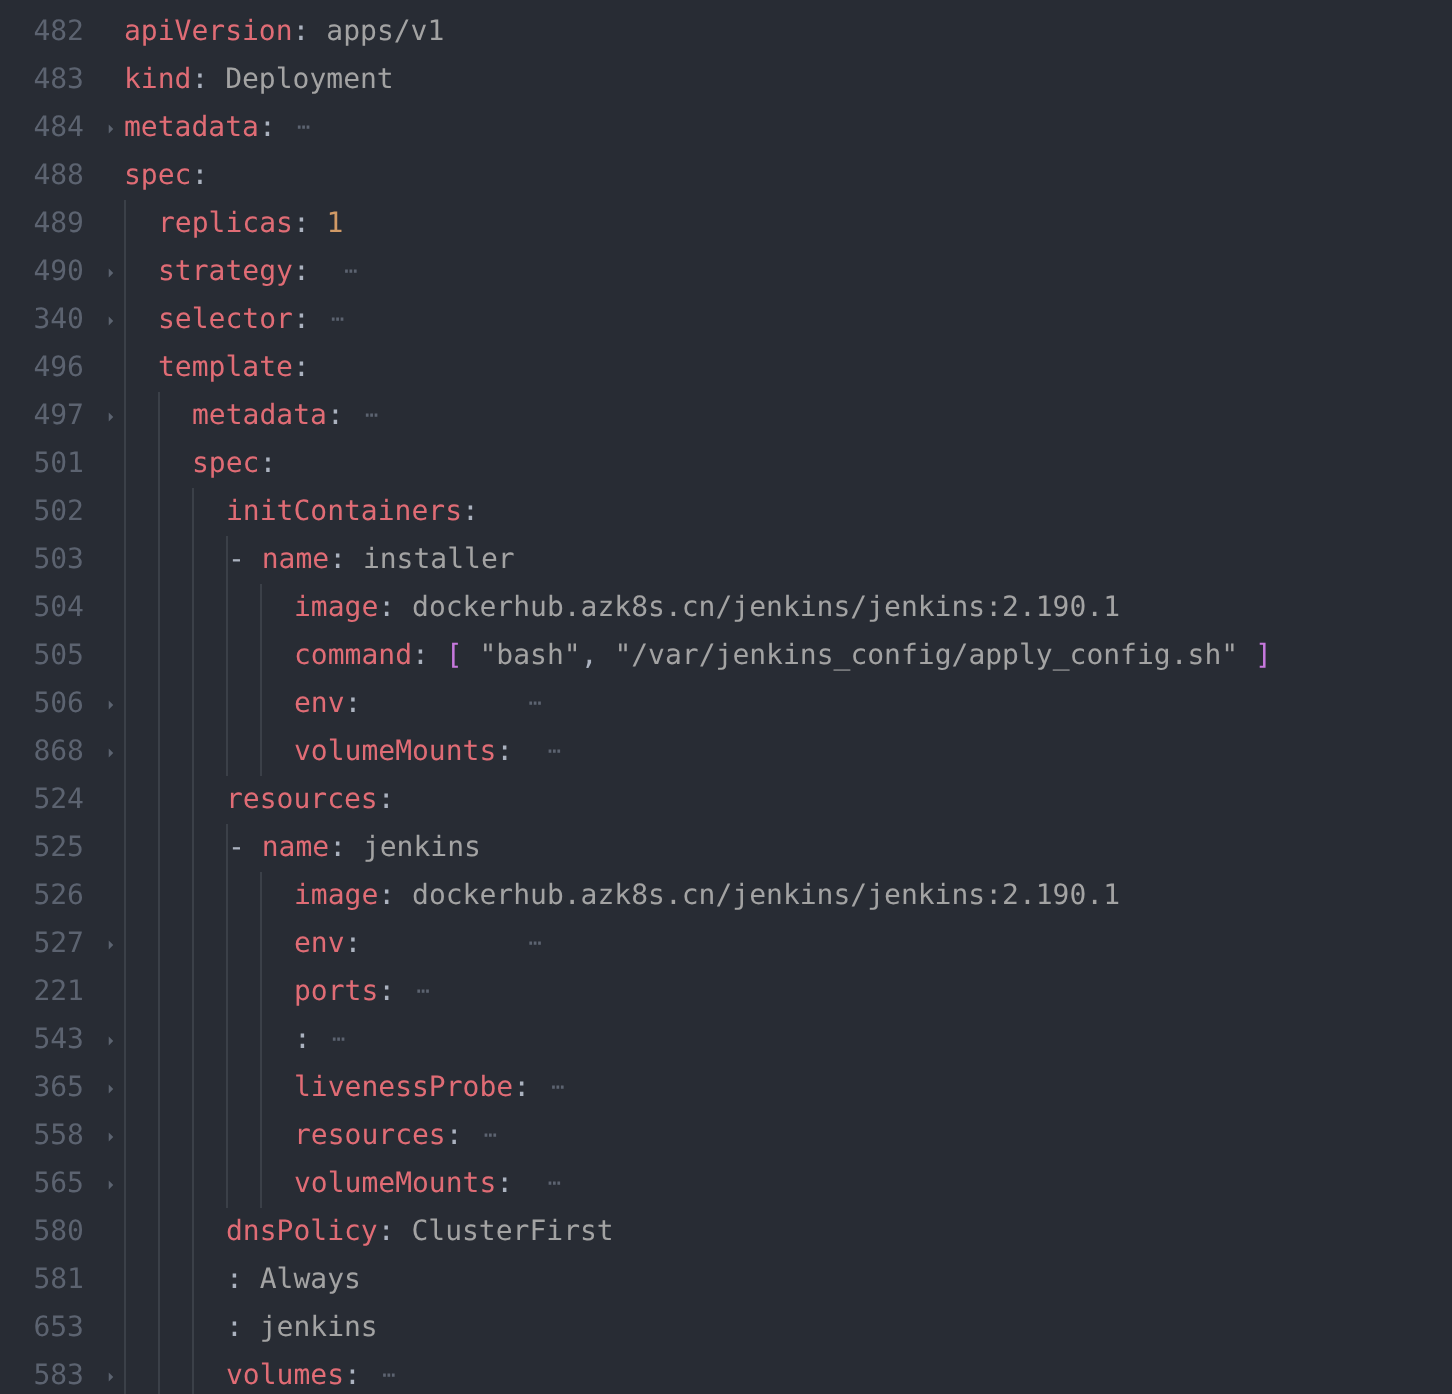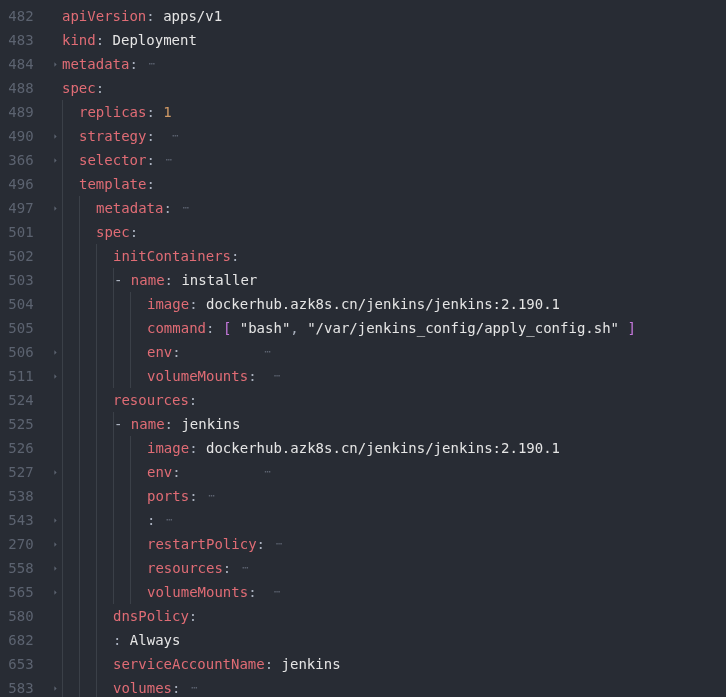--- a/index.html
+++ b/index.html
@@ -15,21 +15,21 @@
       padding-top: 4px;
     }
     .line {
       display: flex;
       align-items: center;
       height: 24px;
       white-space: pre;
     }
     .gutter {
       width: 48px;
-      text-align: center;
+      text-align: right;
       color: #5c6370;
       user-select: none;
       padding-right: 6px;
       flex-shrink: 0;
     }
     .fold {
       width: 14px;
       flex-shrink: 0;
       display: flex;
       align-items: center;
@@ -48,21 +48,21 @@
     .guide {
       width: 17px;
       border-left: 1px solid #3b4048;
       height: 24px;
     }
     .code {
       display: flex;
       align-items: center;
     }
     .key { color: #e06c75; }
-    .str { color: #e5e5e5; }
+    .str { color: #a3a3a3; }
     .num { color: #d19a66; }
     .punct { color: #abb2bf; }
     .brk { color: #c678dd; }
     .dash { color: #abb2bf; }
     .ellipsis {
       color: #5c6370;
       font-size: 11px;
       padding-left: 4px;
     }
   </style>
@@ -73,56 +73,56 @@
     <div class="line"><div class="gutter">482</div><div class="fold"></div><div class="indent-guides"></div><div class="code"><span class="key">apiVersion</span><span class="punct">: </span><span class="str">apps/v1</span></div></div>
     <div class="line"><div class="gutter">483</div><div class="fold"></div><div class="indent-guides"></div><div class="code"><span class="key">kind</span><span class="punct">: </span><span class="str">Deployment</span></div></div>
     <div class="line"><div class="gutter">484</div><div class="fold"><svg viewBox="0 0 16 16">
           <path d="M6 4l4 4-4 4V4z"></path>
         </svg></div><div class="indent-guides"></div><div class="code"><span class="key">metadata</span><span class="punct">:</span><span class="ellipsis"> ⋯</span></div></div>
     <div class="line"><div class="gutter">488</div><div class="fold"></div><div class="indent-guides"></div><div class="code"><span class="key">spec</span><span class="punct">:</span></div></div>
     <div class="line"><div class="gutter">489</div><div class="fold"></div><div class="indent-guides"><div class="guide"></div></div><div class="code"><span class="key">replicas</span><span class="punct">: </span><span class="num">1</span></div></div>
     <div class="line"><div class="gutter">490</div><div class="fold"><svg viewBox="0 0 16 16">
           <path d="M6 4l4 4-4 4V4z"></path>
         </svg></div><div class="indent-guides"><div class="guide"></div></div><div class="code"><span class="key">strategy</span><span class="punct">:</span><span class="ellipsis">  ⋯</span></div></div>
-    <div class="line"><div class="gutter">366</div><div class="fold"><svg viewBox="0 0 16 16">
+    <div class="line"><div class="gutter">340</div><div class="fold"><svg viewBox="0 0 16 16">
           <path d="M6 4l4 4-4 4V4z"></path>
         </svg></div><div class="indent-guides"><div class="guide"></div></div><div class="code"><span class="key">selector</span><span class="punct">:</span><span class="ellipsis"> ⋯</span></div></div>
     <div class="line"><div class="gutter">496</div><div class="fold"></div><div class="indent-guides"><div class="guide"></div></div><div class="code"><span class="key">template</span><span class="punct">:</span></div></div>
     <div class="line"><div class="gutter">497</div><div class="fold"><svg viewBox="0 0 16 16">
           <path d="M6 4l4 4-4 4V4z"></path>
         </svg></div><div class="indent-guides"><div class="guide"></div><div class="guide"></div></div><div class="code"><span class="key">metadata</span><span class="punct">:</span><span class="ellipsis"> ⋯</span></div></div>
     <div class="line"><div class="gutter">501</div><div class="fold"></div><div class="indent-guides"><div class="guide"></div><div class="guide"></div></div><div class="code"><span class="key">spec</span><span class="punct">:</span></div></div>
     <div class="line"><div class="gutter">502</div><div class="fold"></div><div class="indent-guides"><div class="guide"></div><div class="guide"></div><div class="guide"></div></div><div class="code"><span class="key">initContainers</span><span class="punct">:</span></div></div>
     <div class="line"><div class="gutter">503</div><div class="fold"></div><div class="indent-guides"><div class="guide"></div><div class="guide"></div><div class="guide"></div></div><div class="code"><div class="guide" style="border-left: 1px solid rgb(59, 64, 72); width: 0px;"></div><span class="dash">- </span><span class="key">name</span><span class="punct">: </span><span class="str">installer</span></div></div>
     <div class="line"><div class="gutter">504</div><div class="fold"></div><div class="indent-guides"><div class="guide"></div><div class="guide"></div><div class="guide"></div><div class="guide"></div><div class="guide"></div></div><div class="code"><span class="key">image</span><span class="punct">: </span><span class="str">dockerhub.azk8s.cn/jenkins/jenkins:2.190.1</span></div></div>
     <div class="line"><div class="gutter">505</div><div class="fold"></div><div class="indent-guides"><div class="guide"></div><div class="guide"></div><div class="guide"></div><div class="guide"></div><div class="guide"></div></div><div class="code"><span class="key">command</span><span class="punct">: </span><span class="brk">[</span><span class="punct"> </span><span class="str">"bash"</span><span class="punct">, </span><span class="str">"/var/jenkins_config/apply_config.sh"</span><span class="punct"> </span><span class="brk">]</span></div></div>
     <div class="line"><div class="gutter">506</div><div class="fold"><svg viewBox="0 0 16 16">
           <path d="M6 4l4 4-4 4V4z"></path>
         </svg></div><div class="indent-guides"><div class="guide"></div><div class="guide"></div><div class="guide"></div><div class="guide"></div><div class="guide"></div></div><div class="code"><span class="key">env</span><span class="punct">:</span><span class="ellipsis">            ⋯</span></div></div>
-    <div class="line"><div class="gutter">511</div><div class="fold"><svg viewBox="0 0 16 16">
+    <div class="line"><div class="gutter">868</div><div class="fold"><svg viewBox="0 0 16 16">
           <path d="M6 4l4 4-4 4V4z"></path>
         </svg></div><div class="indent-guides"><div class="guide"></div><div class="guide"></div><div class="guide"></div><div class="guide"></div><div class="guide"></div></div><div class="code"><span class="key">volumeMounts</span><span class="punct">:</span><span class="ellipsis">  ⋯</span></div></div>
     <div class="line"><div class="gutter">524</div><div class="fold"></div><div class="indent-guides"><div class="guide"></div><div class="guide"></div><div class="guide"></div></div><div class="code"><span class="key">resources</span><span class="punct">:</span></div></div>
     <div class="line"><div class="gutter">525</div><div class="fold"></div><div class="indent-guides"><div class="guide"></div><div class="guide"></div><div class="guide"></div></div><div class="code"><div class="guide" style="border-left: 1px solid rgb(59, 64, 72); width: 0px;"></div><span class="dash">- </span><span class="key">name</span><span class="punct">: </span><span class="str">jenkins</span></div></div>
     <div class="line"><div class="gutter">526</div><div class="fold"></div><div class="indent-guides"><div class="guide"></div><div class="guide"></div><div class="guide"></div><div class="guide"></div><div class="guide"></div></div><div class="code"><span class="key">image</span><span class="punct">: </span><span class="str">dockerhub.azk8s.cn/jenkins/jenkins:2.190.1</span></div></div>
     <div class="line"><div class="gutter">527</div><div class="fold"><svg viewBox="0 0 16 16">
           <path d="M6 4l4 4-4 4V4z"></path>
         </svg></div><div class="indent-guides"><div class="guide"></div><div class="guide"></div><div class="guide"></div><div class="guide"></div><div class="guide"></div></div><div class="code"><span class="key">env</span><span class="punct">:</span><span class="ellipsis">            ⋯</span></div></div>
-    <div class="line"><div class="gutter">538</div><div class="fold"></div><div class="indent-guides"><div class="guide"></div><div class="guide"></div><div class="guide"></div><div class="guide"></div><div class="guide"></div></div><div class="code"><span class="key">ports</span><span class="punct">:</span><span class="ellipsis"> ⋯</span></div></div>
+    <div class="line"><div class="gutter">221</div><div class="fold"></div><div class="indent-guides"><div class="guide"></div><div class="guide"></div><div class="guide"></div><div class="guide"></div><div class="guide"></div></div><div class="code"><span class="key">ports</span><span class="punct">:</span><span class="ellipsis"> ⋯</span></div></div>
     <div class="line"><div class="gutter">543</div><div class="fold"><svg viewBox="0 0 16 16">
           <path d="M6 4l4 4-4 4V4z"></path>
         </svg></div><div class="indent-guides"><div class="guide"></div><div class="guide"></div><div class="guide"></div><div class="guide"></div><div class="guide"></div></div><div class="code"><span class="punct">:</span><span class="ellipsis"> ⋯</span></div></div>
-    <div class="line"><div class="gutter">270</div><div class="fold"><svg viewBox="0 0 16 16">
+    <div class="line"><div class="gutter">365</div><div class="fold"><svg viewBox="0 0 16 16">
           <path d="M6 4l4 4-4 4V4z"></path>
-        </svg></div><div class="indent-guides"><div class="guide"></div><div class="guide"></div><div class="guide"></div><div class="guide"></div><div class="guide"></div></div><div class="code"><span class="key">restartPolicy</span><span class="punct">:</span><span class="ellipsis"> ⋯</span></div></div>
+        </svg></div><div class="indent-guides"><div class="guide"></div><div class="guide"></div><div class="guide"></div><div class="guide"></div><div class="guide"></div></div><div class="code"><span class="key">livenessProbe</span><span class="punct">:</span><span class="ellipsis"> ⋯</span></div></div>
     <div class="line"><div class="gutter">558</div><div class="fold"><svg viewBox="0 0 16 16">
           <path d="M6 4l4 4-4 4V4z"></path>
         </svg></div><div class="indent-guides"><div class="guide"></div><div class="guide"></div><div class="guide"></div><div class="guide"></div><div class="guide"></div></div><div class="code"><span class="key">resources</span><span class="punct">:</span><span class="ellipsis"> ⋯</span></div></div>
     <div class="line"><div class="gutter">565</div><div class="fold"><svg viewBox="0 0 16 16">
           <path d="M6 4l4 4-4 4V4z"></path>
         </svg></div><div class="indent-guides"><div class="guide"></div><div class="guide"></div><div class="guide"></div><div class="guide"></div><div class="guide"></div></div><div class="code"><span class="key">volumeMounts</span><span class="punct">:</span><span class="ellipsis">  ⋯</span></div></div>
-    <div class="line"><div class="gutter">580</div><div class="fold"></div><div class="indent-guides"><div class="guide"></div><div class="guide"></div><div class="guide"></div></div><div class="code"><span class="key">dnsPolicy</span><span class="punct">: </span></div></div>
-    <div class="line"><div class="gutter">682</div><div class="fold"></div><div class="indent-guides"><div class="guide"></div><div class="guide"></div><div class="guide"></div></div><div class="code"><span class="punct">: </span><span class="str">Always</span></div></div>
-    <div class="line"><div class="gutter">653</div><div class="fold"></div><div class="indent-guides"><div class="guide"></div><div class="guide"></div><div class="guide"></div></div><div class="code"><span class="key">serviceAccountName</span><span class="punct">: </span><span class="str">jenkins</span></div></div>
+    <div class="line"><div class="gutter">580</div><div class="fold"></div><div class="indent-guides"><div class="guide"></div><div class="guide"></div><div class="guide"></div></div><div class="code"><span class="key">dnsPolicy</span><span class="punct">: </span><span class="str">ClusterFirst</span></div></div>
+    <div class="line"><div class="gutter">581</div><div class="fold"></div><div class="indent-guides"><div class="guide"></div><div class="guide"></div><div class="guide"></div></div><div class="code"><span class="punct">: </span><span class="str">Always</span></div></div>
+    <div class="line"><div class="gutter">653</div><div class="fold"></div><div class="indent-guides"><div class="guide"></div><div class="guide"></div><div class="guide"></div></div><div class="code"><span class="punct">: </span><span class="str">jenkins</span></div></div>
     <div class="line"><div class="gutter">583</div><div class="fold"><svg viewBox="0 0 16 16">
           <path d="M6 4l4 4-4 4V4z"></path>
         </svg></div><div class="indent-guides"><div class="guide"></div><div class="guide"></div><div class="guide"></div></div><div class="code"><span class="key">volumes</span><span class="punct">:</span><span class="ellipsis"> ⋯</span></div></div>
   </div>
 
 </body></html>

